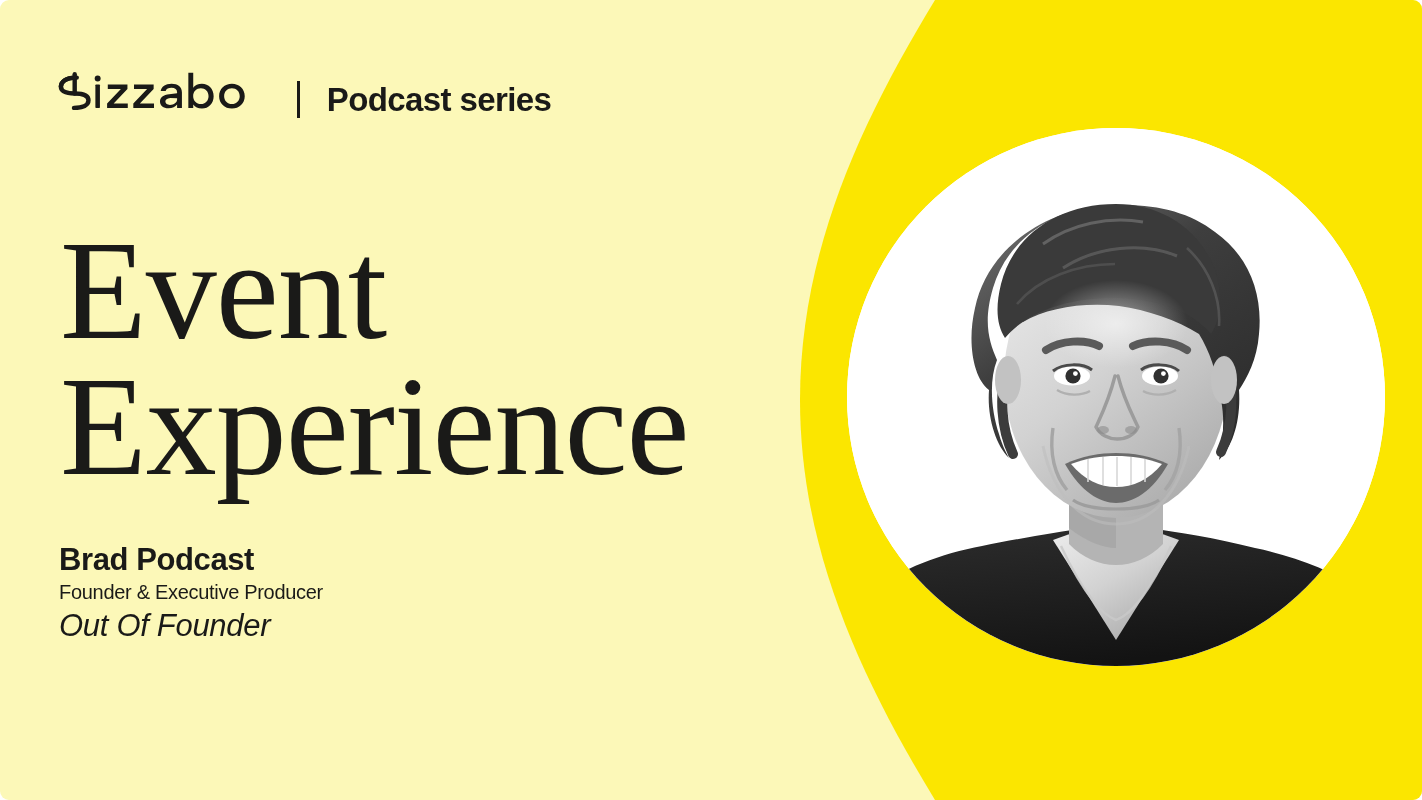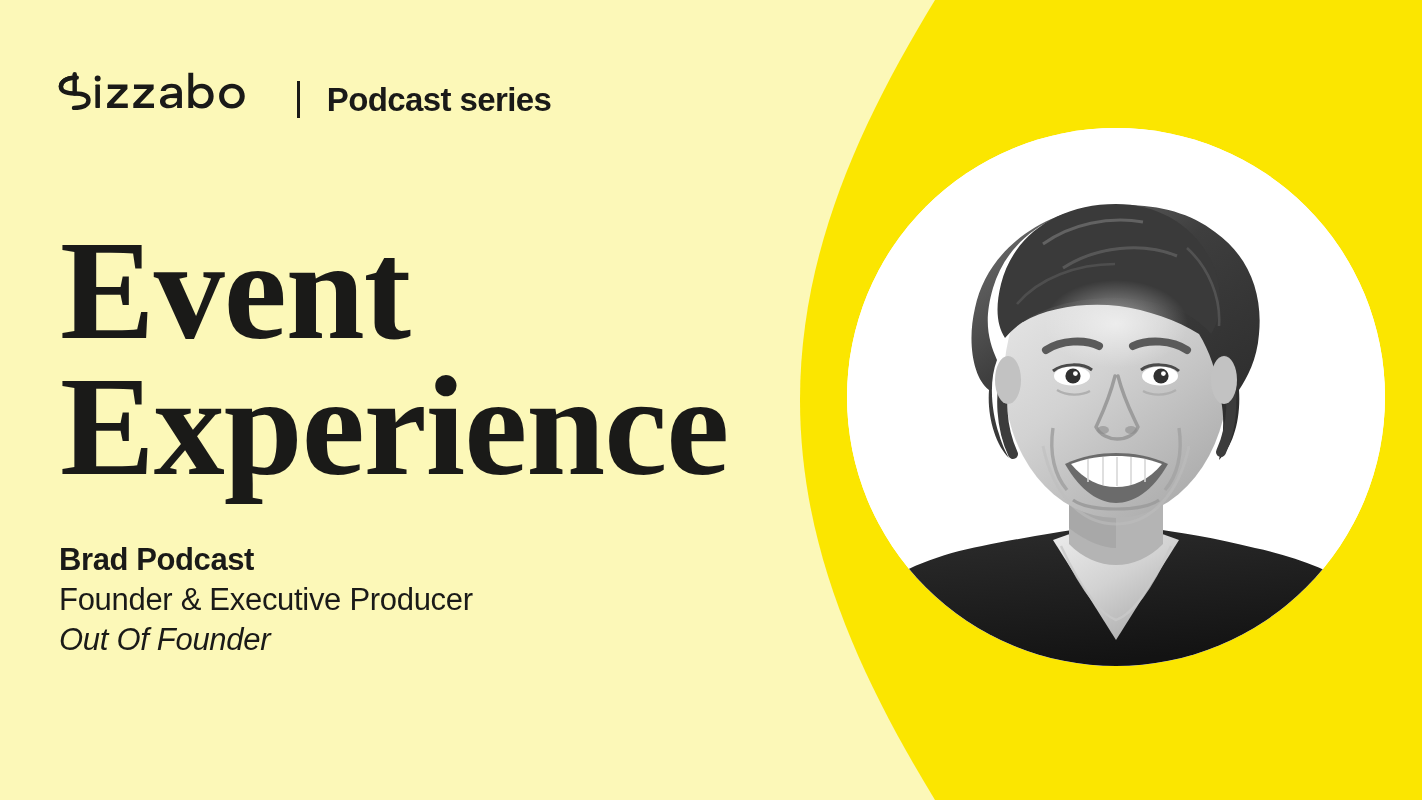--- a/index.html
+++ b/index.html
@@ -11,20 +11,21 @@
   body {
     font-family: "Liberation Sans", sans-serif;
   }
 
   .card {
     position: relative;
     width: 1422px;
     height: 800px;
     overflow: hidden;
     background: #FCF8B8;
+    border-radius: 9px;
   }
 
   
   .blob-layer {
     position: absolute;
     inset: 0;
     width: 1422px;
     height: 800px;
     pointer-events: none;
   }
@@ -84,21 +85,21 @@
     white-space: nowrap;
   }
 
   
   .headline {
     position: absolute;
     left: 60px;
     top: 222px;
     width: 760px;
     font-family: "Liberation Serif", "DejaVu Serif", serif;
-    font-weight: 700;
+    font-weight: 400;
     font-size: 142px;
     line-height: 0.96;
     letter-spacing: -1px;
     color: #1a1a18;
     margin: 0;
   }
   .headline-line {
     display: block;
     white-space: nowrap;
   }
@@ -114,21 +115,21 @@
     font-family: "Liberation Sans", sans-serif;
     font-size: 31px;
     font-weight: 700;
     letter-spacing: -0.4px;
     line-height: 1.29;
     margin: 0;
     white-space: nowrap;
   }
   .speaker-role {
     font-family: "Liberation Sans", sans-serif;
-    font-size: 31px;
+    font-size: 20px;
     font-weight: 400;
     letter-spacing: -0.3px;
     line-height: 1.29;
     margin: 0;
     white-space: nowrap;
   }
   .speaker-company {
     font-family: "Liberation Sans", sans-serif;
     font-size: 31px;
     font-weight: 400;

